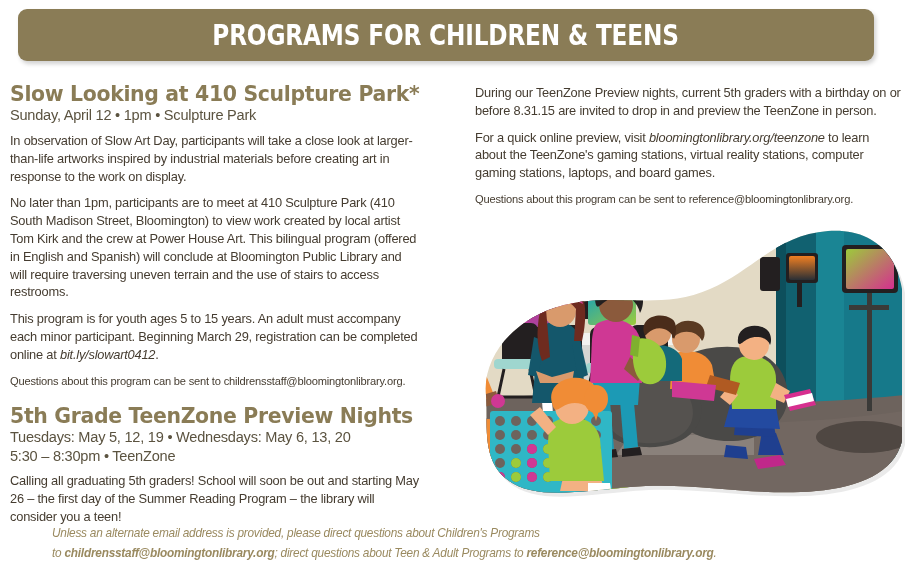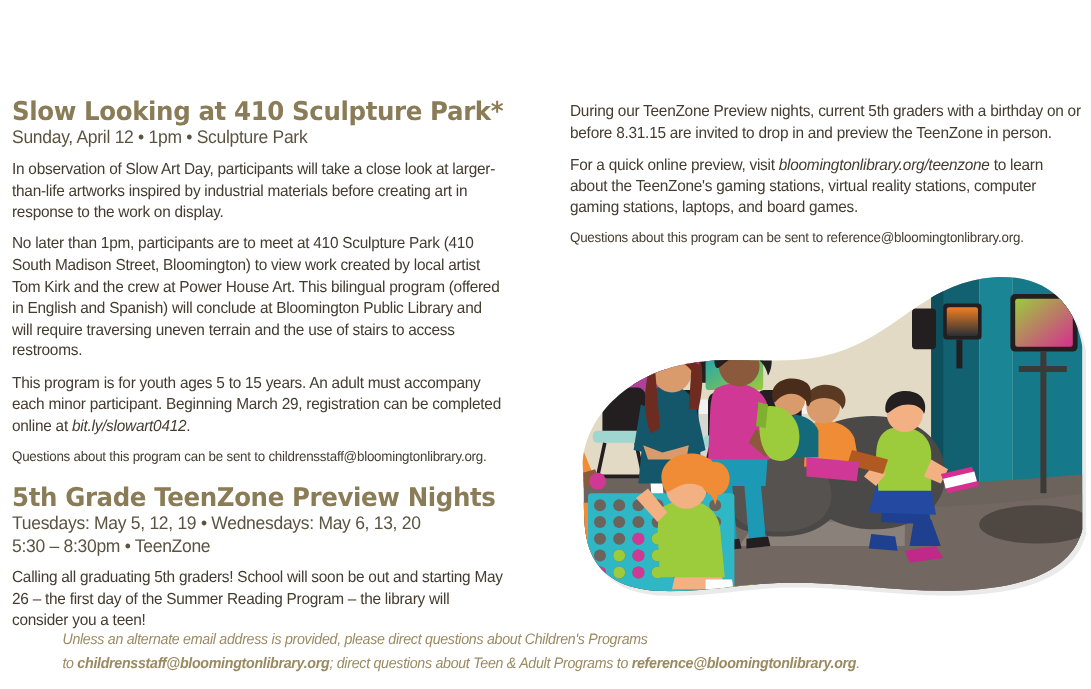--- a/index.html
+++ b/index.html
@@ -136,20 +136,23 @@
     width: 485px;
     height: 325px;
   }
   .illus svg { display: block; width: 485px; height: 325px; }
 </style>
 </head>
 <body>
 
 <div class="page">
 
+  <div class="banner">
+    <div class="banner-title">PROGRAMS FOR CHILDREN &amp; TEENS</div>
+  </div>
 
   <div class="col-left">
 
     <h2 class="prog-title">Slow Looking at 410 Sculpture Park*</h2>
     <div class="prog-when">Sunday, April 12 • 1pm • Sculpture Park</div>
 
     <p class="body">In observation of Slow Art Day, participants will take a close look at larger-than-life artworks inspired by industrial materials before creating art in response to the work on display.</p>
     <p class="body">No later than 1pm, participants are to meet at 410 Sculpture Park (410 South Madison Street, Bloomington) to view work created by local artist Tom Kirk and the crew at Power House Art. This bilingual program (offered in English and Spanish) will conclude at Bloomington Public Library and will require traversing uneven terrain and the use of stairs to access restrooms.</p>
 
     <p class="body"><span>This program is for youth ages 5 to 15 years. An adult must accompany each minor participant. Beginning March 29, registration can be completed online at </span><span class="ital">bit.ly/slowart0412</span><span>.</span></p>

